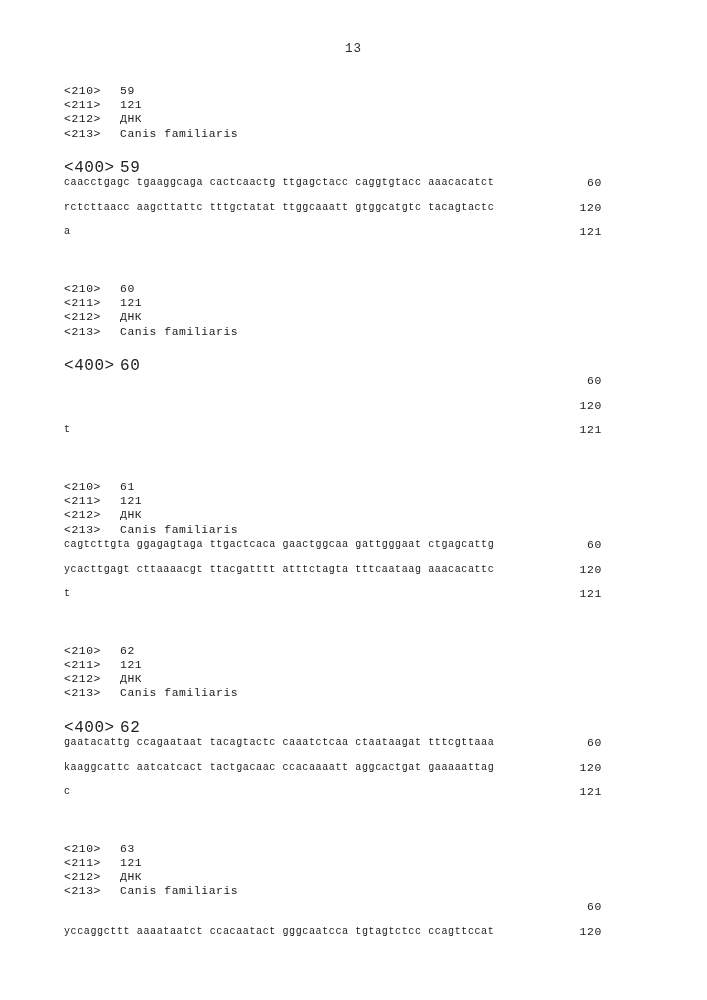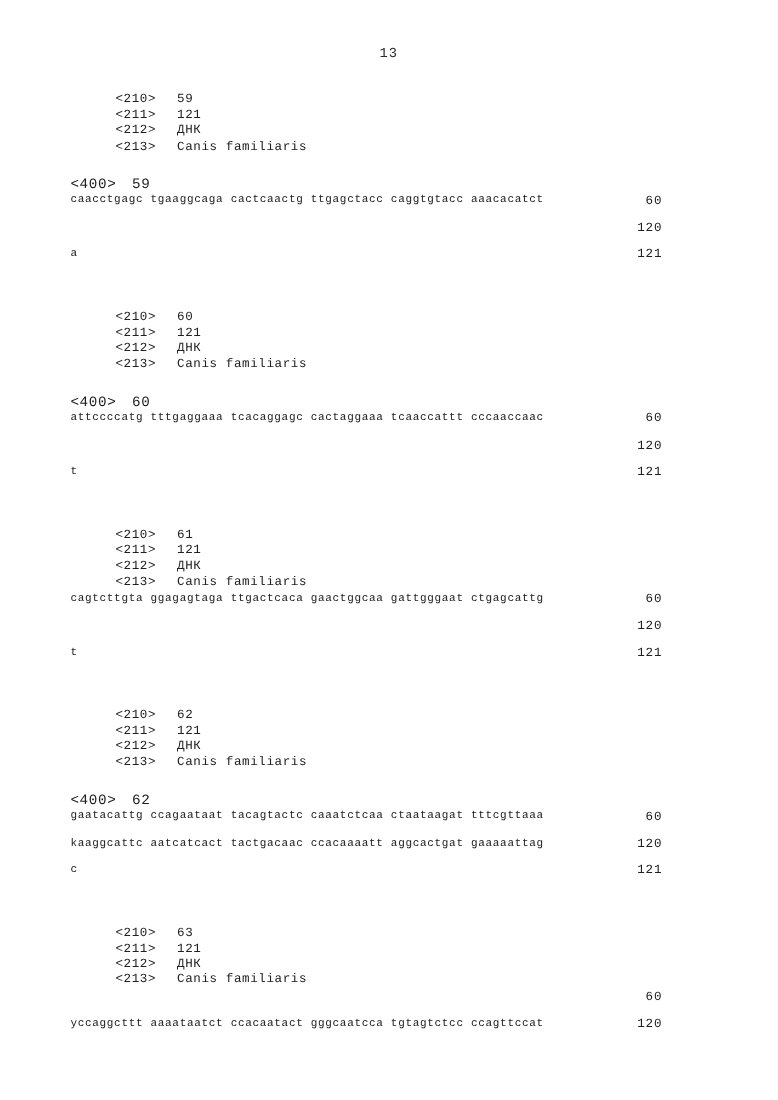--- a/index.html
+++ b/index.html
@@ -55,34 +55,33 @@
   
   .hdr-lines {
     font-size: 11.4px;
     line-height: 14.2px;
     letter-spacing: 0.55px;
     color: #202020;
     white-space: pre;
   }
   .hdr-line {
     white-space: pre;
-    margin-left: 41px;
   }
   .hdr-tag {
     display: inline-block;
     width: 56px;
   }
   .hdr-val {
     display: inline;
   }
 
   
   .seq-start {
     margin-top: 20px;
-    font-size: 13px;
+    font-size: 16px;
     line-height: 14.2px;
     letter-spacing: 0.55px;
     white-space: pre;
     color: #202020;
   }
 
   
   .seq-rows {
     margin-top: 1px;
   }
@@ -125,53 +124,54 @@
 
   <div class="seq-block">
         <div class="hdr-lines"><div class="hdr-line"><span class="hdr-tag">&lt;210&gt;</span><span class="hdr-val">59</span></div><div class="hdr-line"><span class="hdr-tag">&lt;211&gt;</span><span class="hdr-val">121</span></div><div class="hdr-line"><span class="hdr-tag">&lt;212&gt;</span><span class="hdr-val">ДНК</span></div><div class="hdr-line"><span class="hdr-tag">&lt;213&gt;</span><span class="hdr-val">Canis familiaris</span></div></div>
         <div class="seq-start"><span class="hdr-tag">&lt;400&gt;</span><span>59</span></div>
         <div class="seq-rows">
           <div class="seq-row first">
             <span class="seq-text">caacctgagc tgaaggcaga cactcaactg ttgagctacc caggtgtacc aaacacatct</span>
             <span class="seq-count">60</span>
           </div>
           <div class="seq-row">
+            <span class="seq-text">rctcttaacc aagcttattc tttgctatat ttggcaaatt gtggcatgtc tacagtactc</span>
             <span class="seq-count">120</span>
           </div>
           <div class="seq-row">
             <span class="seq-text">a</span>
             <span class="seq-count">121</span>
           </div>
         </div>
       </div>
       <div class="seq-block">
         <div class="hdr-lines"><div class="hdr-line"><span class="hdr-tag">&lt;210&gt;</span><span class="hdr-val">60</span></div><div class="hdr-line"><span class="hdr-tag">&lt;211&gt;</span><span class="hdr-val">121</span></div><div class="hdr-line"><span class="hdr-tag">&lt;212&gt;</span><span class="hdr-val">ДНК</span></div><div class="hdr-line"><span class="hdr-tag">&lt;213&gt;</span><span class="hdr-val">Canis familiaris</span></div></div>
         <div class="seq-start"><span class="hdr-tag">&lt;400&gt;</span><span>60</span></div>
         <div class="seq-rows">
           <div class="seq-row first">
-            <span class="seq-text">attccccatg tttgaggaaa tcacaggagc cactaggaaa tcaaccattt cccaaccaac</span>
             <span class="seq-count">60</span>
           </div>
           <div class="seq-row">
             <span class="seq-count">120</span>
           </div>
           <div class="seq-row">
             <span class="seq-text">t</span>
             <span class="seq-count">121</span>
           </div>
         </div>
       </div>
       <div class="seq-block">
         <div class="hdr-lines"><div class="hdr-line"><span class="hdr-tag">&lt;210&gt;</span><span class="hdr-val">61</span></div><div class="hdr-line"><span class="hdr-tag">&lt;211&gt;</span><span class="hdr-val">121</span></div><div class="hdr-line"><span class="hdr-tag">&lt;212&gt;</span><span class="hdr-val">ДНК</span></div><div class="hdr-line"><span class="hdr-tag">&lt;213&gt;</span><span class="hdr-val">Canis familiaris</span></div></div>
         <div class="seq-rows">
           <div class="seq-row first">
             <span class="seq-text">cagtcttgta ggagagtaga ttgactcaca gaactggcaa gattgggaat ctgagcattg</span>
             <span class="seq-count">60</span>
           </div>
           <div class="seq-row">
+            <span class="seq-text">ycacttgagt cttaaaacgt ttacgatttt atttctagta tttcaataag aaacacattc</span>
             <span class="seq-count">120</span>
           </div>
           <div class="seq-row">
             <span class="seq-text">t</span>
             <span class="seq-count">121</span>
           </div>
         </div>
       </div>
       <div class="seq-block">
         <div class="hdr-lines"><div class="hdr-line"><span class="hdr-tag">&lt;210&gt;</span><span class="hdr-val">62</span></div><div class="hdr-line"><span class="hdr-tag">&lt;211&gt;</span><span class="hdr-val">121</span></div><div class="hdr-line"><span class="hdr-tag">&lt;212&gt;</span><span class="hdr-val">ДНК</span></div><div class="hdr-line"><span class="hdr-tag">&lt;213&gt;</span><span class="hdr-val">Canis familiaris</span></div></div>

